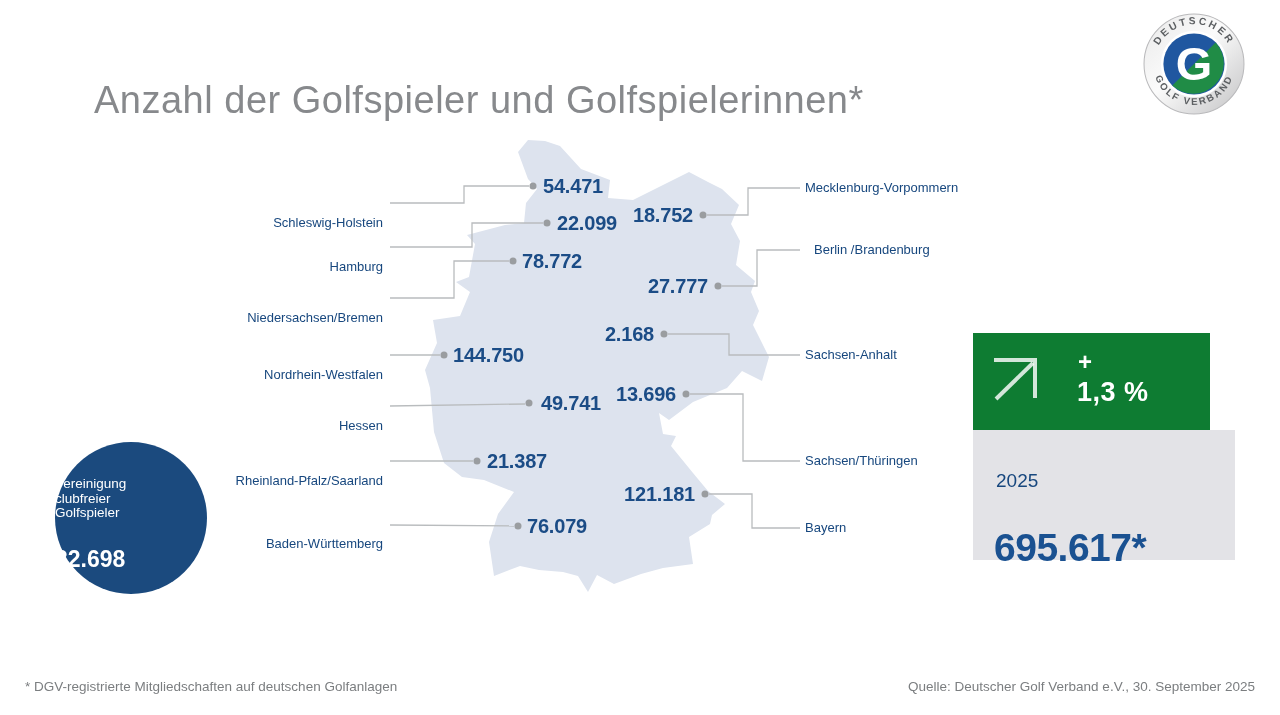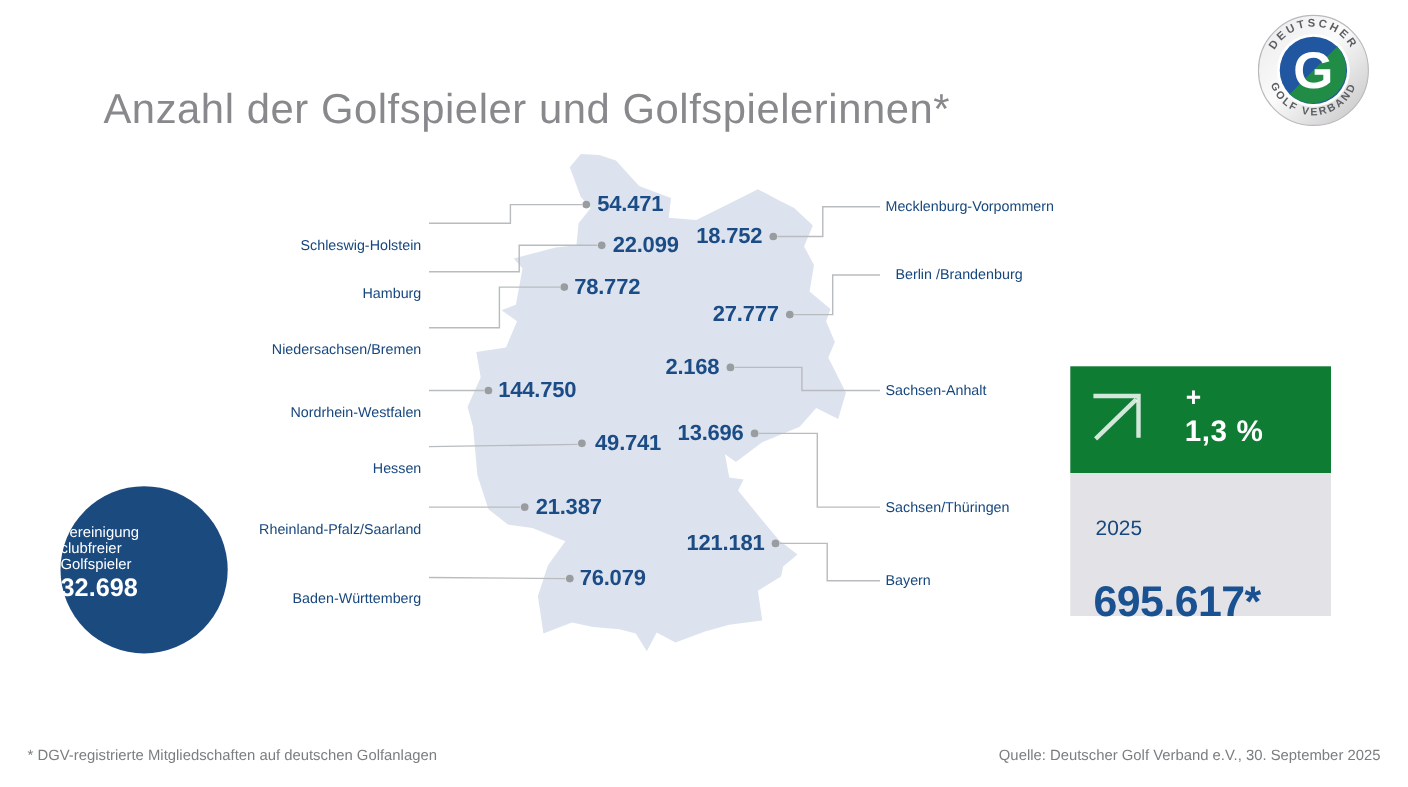--- a/index.html
+++ b/index.html
@@ -18,29 +18,29 @@
   .region-label.r-left{text-align:right;margin-top:20px;}
   .region-value{
     position:absolute;font-size:20px;font-weight:bold;color:#1b4c86;
     line-height:22px;white-space:nowrap;letter-spacing:-0.2px;
   }
   .club-circle{
     position:absolute;left:55px;top:442px;width:152px;height:152px;border-radius:50%;
     background:#1b4a7e;color:#fff;text-align:left;
   }
   .club-circle .cc-label{margin-top:35px;font-size:13.5px;line-height:14.5px;}
-  .club-circle .cc-value{margin-top:0;font-size:23px;font-weight:bold;}
+  .club-circle .cc-value{margin-top:25px;font-size:23px;font-weight:bold;}
   .green-box{
     position:absolute;left:973px;top:333px;width:237px;height:97px;background:#0e7c32;
   }
   .arrow-icon{position:absolute;left:18px;top:22px;}
   .plus-sign{position:absolute;left:105px;top:15px;color:#fff;font-size:24px;font-weight:bold;}
   .pct-value{position:absolute;left:104px;top:44px;color:#fff;font-size:27px;font-weight:bold;letter-spacing:0.5px;}
   .gray-box{
-    position:absolute;left:973px;top:430px;width:237px;height:130px;background:#e3e3e7;
+    position:absolute;left:973px;top:430px;width:237px;height:130px;background:#e3e3e7;padding-left:25px;
   }
   .year{position:absolute;left:23px;top:40px;font-size:19px;color:#17477e;}
   .total{position:absolute;left:21px;top:60px;font-size:39px;font-weight:bold;color:#1a5191;letter-spacing:-0.5px;margin-top:36px;}
   .footnote{position:absolute;left:25px;top:679px;font-size:13.5px;color:#7b7e80;}
   .source{position:absolute;right:25px;top:679px;font-size:13.5px;color:#7b7e80;}
   .logo{position:absolute;left:1143px;top:13px;}
 </style>
 </head>
 <body>
 

